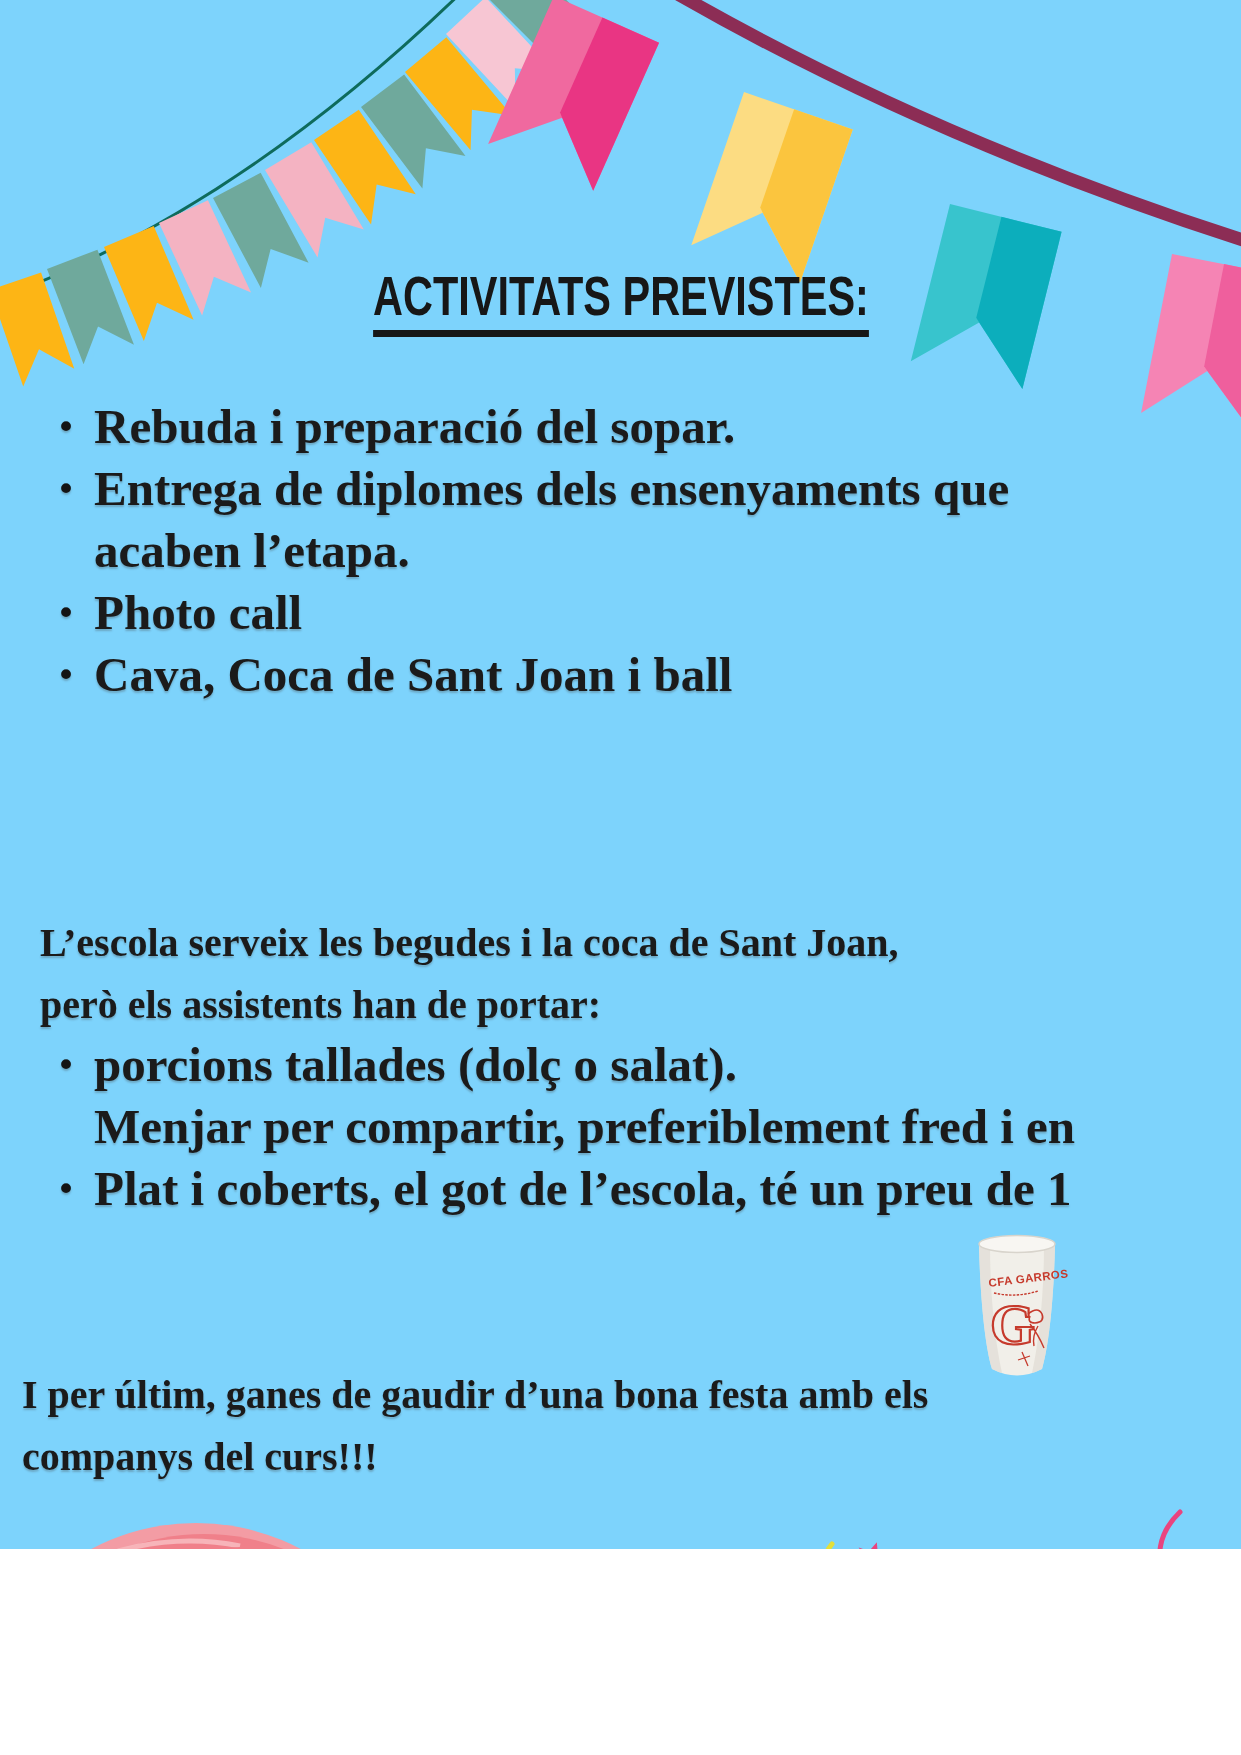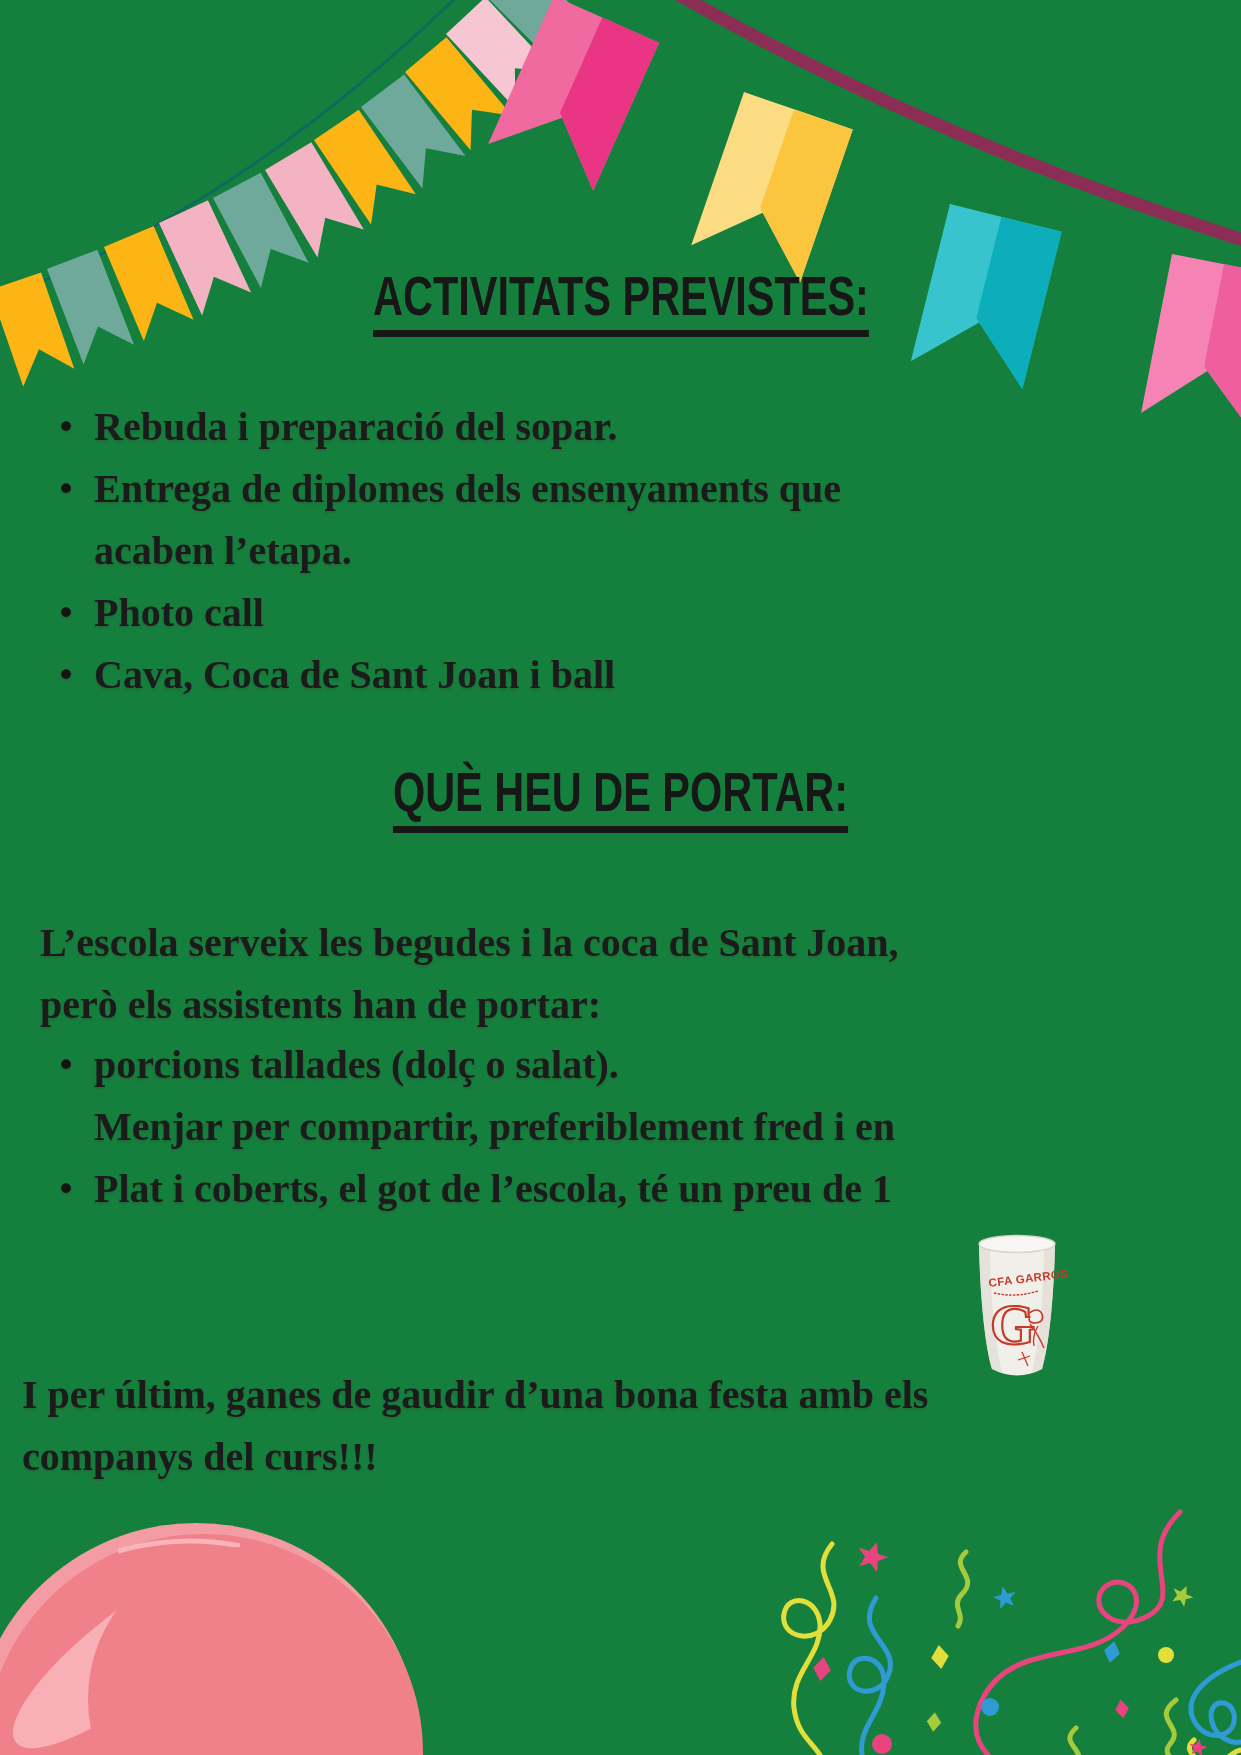--- a/index.html
+++ b/index.html
@@ -1,18 +1,18 @@
 <!DOCTYPE html>
 <html><head>
 <meta charset="utf-8">
 <style>
   html,body{margin:0;padding:0;}
   .canvas{
-    position:relative; width:1241px; height:1755px;
-    background:#15803d; overflow:hidden;
+    position:relative; width:1241px; height:1549px;
+    background:#7dd3fc; overflow:hidden;
     font-family:"Liberation Serif", serif; color:#1b1b1b;
   }
   svg{display:block;}
   .deco{position:absolute; pointer-events:none;}
 
   .heading{
     position:absolute; left:0; width:100%; text-align:center;
     font-family:"Liberation Sans", sans-serif; font-weight:bold;
     font-size:56px; line-height:1; color:#171717; letter-spacing:0px;
     white-space:nowrap;
@@ -34,21 +34,21 @@
 
   .blist{position:absolute; left:56px;}
   .l1{top:396px;}
   .l2{top:1034px;}
   .li{display:flex; align-items:flex-start;}
   .dot{
     width:38px; flex:0 0 38px; font-size:34px; line-height:62px;
     font-family:"DejaVu Sans", sans-serif; color:#141414;
     text-shadow:0 2px 2px rgba(60,55,50,0.28);
   }
-  .li-text{font-weight:bold; font-size:40px; line-height:62px; white-space:nowrap;
+  .li-text{font-weight:bold; font-size:49px; line-height:62px; white-space:nowrap;
     text-shadow:0 2px 2px rgba(60,55,50,0.28);}
   .cup{position:absolute; left:966px; top:1232px; width:102px; height:150px;}
 </style>
 </head>
 <body>
 
 <div class="canvas">
 
   <svg class="deco" style="left:0;top:0" width="1241" height="560" viewBox="0 0 1241 560">
 
@@ -115,23 +115,20 @@
       </div>
     </div>
     <div class="li">
       <span class="dot">•</span>
       <div class="li-text">
         <div>Cava, Coca de Sant Joan i ball</div>
       </div>
     </div>
   </div>
 
-  <div class="heading t2">
-    <span class="hl">QUÈ HEU DE PORTAR:</span>
-  </div>
 
   <div class="body-text p1">
     <div>L’escola serveix les begudes i la coca de Sant Joan,</div>
     <div>però els assistents han de portar:</div>
   </div>
 
   <div class="blist l2">
     <div class="li">
       <span class="dot">•</span>
       <div class="li-text">

